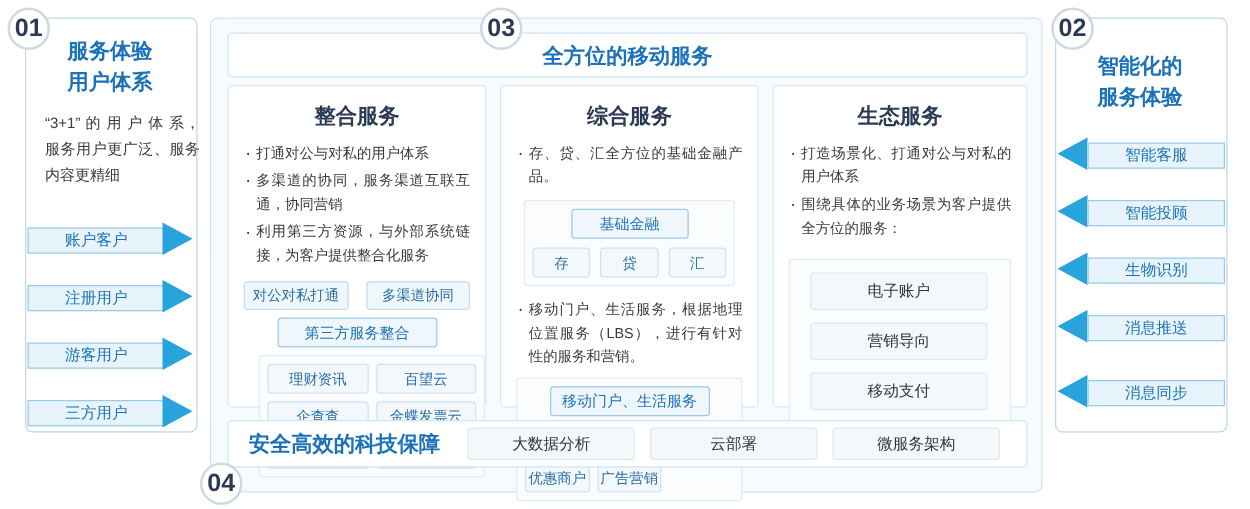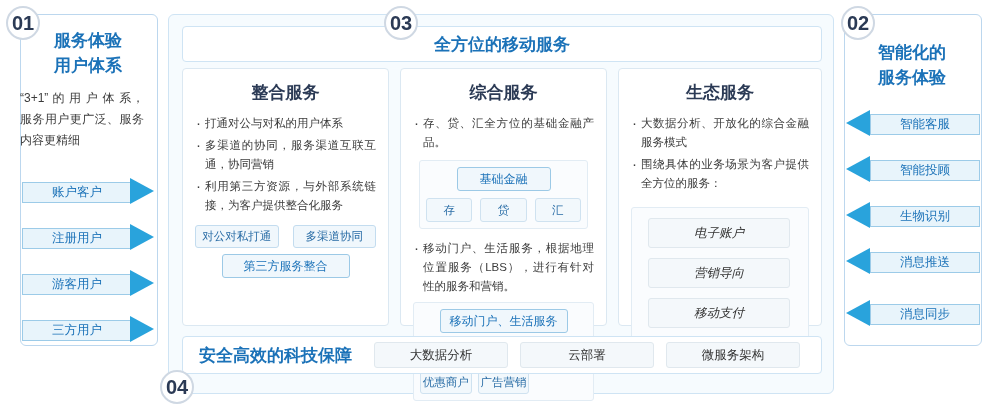--- a/index.html
+++ b/index.html
@@ -5,21 +5,21 @@
   html,body{margin:0;padding:0;}
   body{width:1000px;height:407px;background:#ffffff;font-family:"Liberation Sans","DejaVu Sans",sans-serif;position:relative;overflow:hidden;}
   .root{position:relative;width:1000px;height:407px;}
 
   
   .badge{position:absolute;width:30px;height:30px;border-radius:50%;background:#ffffff;border:2px solid #cfd8e3;color:#2b3a55;font-size:20px;font-weight:bold;display:flex;align-items:center;justify-content:center;z-index:20;}
 
   
   .left-panel{position:absolute;left:20px;top:14px;width:136px;height:330px;border:1px solid #bcd7ee;border-radius:6px;background:#fff;}
   .left-title{position:absolute;left:20px;top:28px;width:136px;text-align:center;color:#1b72b8;font-size:17px;font-weight:bold;line-height:25px;}
-  .left-desc{position:absolute;left:20px;top:88px;width:124px;color:#3b3b3b;font-size:12px;line-height:21px;text-align:justify;}
+  .left-desc{position:absolute;left:36px;top:88px;width:124px;color:#3b3b3b;font-size:12px;line-height:21px;text-align:justify;}
 
   .arrow-l{position:absolute;left:22px;width:132px;height:26px;}
   .arrow-l .bar{position:absolute;left:0;top:4px;width:108px;height:19px;background:#e8f4fb;border:1px solid #9ccbe8;display:flex;align-items:center;justify-content:center;color:#1b72b8;font-size:12.5px;font-family:Liberation Mono, monospace;}
   .arrow-l .tip{position:absolute;left:108px;top:0;width:0;height:0;border-top:13px solid transparent;border-bottom:13px solid transparent;border-left:24px solid #29a3dc;}
 
   
   .right-panel{position:absolute;left:844px;top:14px;width:136px;height:330px;border:1px solid #bcd7ee;border-radius:6px;background:#fff;}
   .right-title{position:absolute;left:844px;top:40px;width:136px;text-align:center;color:#1b72b8;font-size:17px;font-weight:bold;line-height:25px;}
   .arrow-r{position:absolute;width:136px;height:26px;left:846px;padding-left:48px;}
   .arrow-r .bar{position:absolute;left:24px;top:4px;width:108px;height:19px;background:#e8f4fb;border:1px solid #9ccbe8;display:flex;align-items:center;justify-content:center;color:#1b72b8;font-size:12.5px;}
@@ -124,20 +124,30 @@
       <li>多渠道的协同，服务渠道互联互通，协同营销</li>
       <li>利用第三方资源，与外部系统链接，为客户提供整合化服务</li>
     </ul>
     <div class="pillrow" style="margin-top:10px;">
       <div class="pill">对公对私打通</div>
       <div class="pill">多渠道协同</div>
     </div>
     <div style="margin:6px 12px 0 12px;">
       <div class="tagcenter wide">第三方服务整合</div>
     </div>
+    <div class="subbox" style="left:12px;right:12px;top:null;position:relative;margin:6px 12px 0 12px;padding:6px;">
+      <div style="display:grid;grid-template-columns:1fr 1fr;gap:6px;">
+        <div class="chip">理财资讯</div>
+        <div class="chip">百望云</div>
+        <div class="chip">企查查</div>
+        <div class="chip">金蝶发票云</div>
+        <div class="chip">用友云</div>
+        <div class="chip">……</div>
+      </div>
+    </div>
   </div>
 
   <div class="card" style="left:400px;width:205px;">
     <div class="card-title">综合服务</div>
     <ul class="bullets">
       <li>存、贷、汇全方位的基础金融产品。</li>
     </ul>
     <div class="subbox" style="position:relative;margin:8px 18px 0 18px;padding:6px;">
       <div class="tagcenter">基础金融</div>
       <div style="display:flex;gap:8px;margin-top:7px;">
@@ -157,24 +167,24 @@
         <div class="chip">银行公告</div>
         <div class="chip">优惠商户</div>
         <div class="chip">广告营销</div>
       </div>
     </div>
   </div>
 
   <div class="card" style="left:618px;width:202px;">
     <div class="card-title">生态服务</div>
     <ul class="bullets">
-      <li>大数据分析、开放化的综合金融服务模式</li>
+      <li>打造场景化、打通对公与对私的用户体系</li>
       <li>围绕具体的业务场景为客户提供全方位的服务：</li>
     </ul>
-    <div class="subbox" style="position:relative;margin:14px 12px 0 12px;padding:10px 2px 2px 0;font-style:italic;">
+    <div class="subbox" style="position:relative;margin:14px 12px 0 12px;padding:10px 2px 2px 0;">
       <div class="bigchip">电子账户</div>
       <div class="bigchip">营销导向</div>
       <div class="bigchip">移动支付</div>
     </div>
   </div>
 
   <div class="footer">
     <div class="footer-title">安全高效的科技保障</div>
     <div class="footer-chips">
       <div class="footer-chip">大数据分析</div>

